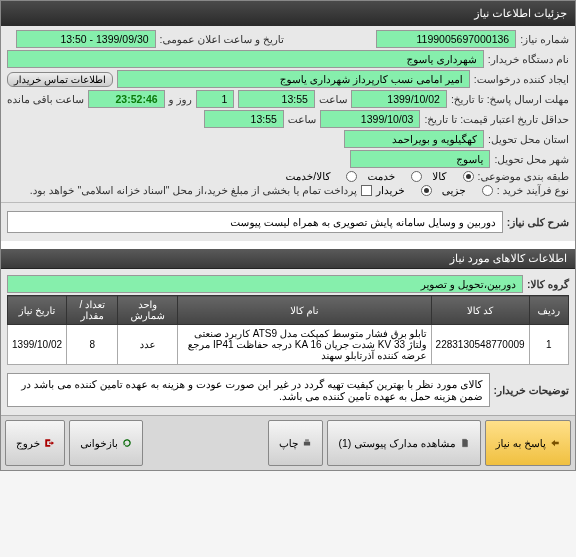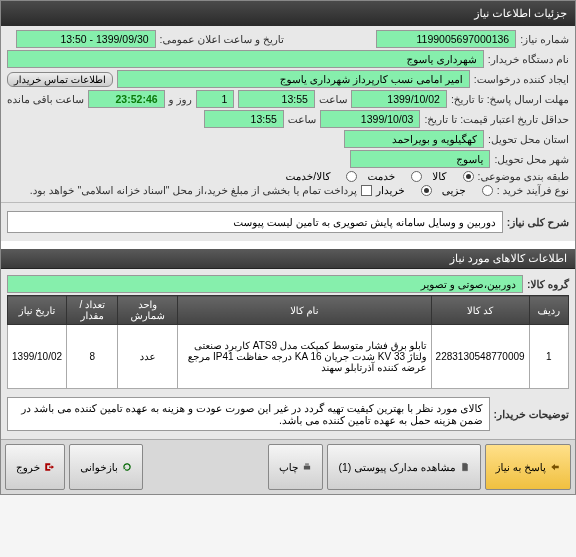--- a/index.html
+++ b/index.html
@@ -17,21 +17,21 @@
 .w40 { width: 40px; }
 .btn-link { background: linear-gradient(#eee,#ccc); border: 1px solid #888; padding: 1px 6px; font-size: 10px; border-radius: 6px; cursor: pointer; }
 .radio-group { display: flex; gap: 10px; align-items: center; }
 .radio-item { display: flex; align-items: center; gap: 16px; font-size: 10.5px; }
 .radio { width: 11px; height: 11px; border: 1px solid #666; border-radius: 50%; display: inline-flex; align-items: center; justify-content: center; background: #fff; }
 .radio.checked::after { content: ""; width: 5px; height: 5px; background: #333; border-radius: 50%; }
 .checkbox { width: 11px; height: 11px; border: 1px solid #666; background: #fff; display: inline-block; }
 .desc-box { background: #fff; border: 1px solid #999; padding: 4px 6px; margin: 2px 0; min-height: 22px; font-size: 10.5px; }
 .table { width: 100%; border-collapse: collapse; font-size: 10px; }
 .table th { background: linear-gradient(#666,#444); color: #fff; padding: 3px 8px; border: 1px solid #333; font-weight: normal; }
-.table td { background: #fff; border: 1px solid #aaa; padding: 15px 4px; text-align: center; }
+.table td { background: #fff; border: 1px solid #aaa; padding: 3px 4px; text-align: center; }
 .table td.right { text-align: right; }
 .footer { display: flex; gap: 4px; padding: 4px; background: #d8d8d8; border-top: 1px solid #aaa; justify-content: flex-start; }
 .footer-btn { background: linear-gradient(#f5f5f5,#d0d0d0); border: 1px solid #888; padding: 16px 10px; font-size: 10.5px; border-radius: 2px; cursor: pointer; display: flex; align-items: center; gap: 4px; }
 .footer-btn.primary { background: linear-gradient(#ffe08a,#f0c040); }
 .spacer { flex: 1; }
 .green { color: #0a7a0a; font-weight: bold; }
 svg { width: 10px; height: 10px; }
 .half { display:flex; gap:4px; align-items:center; }
 .grid2 { display:flex; gap:8px; }
 .grid2 > div { flex:1; }
@@ -126,30 +126,30 @@
           </div>
       </div>
       <span class="checkbox"></span>
       <span class="label">پرداخت تمام یا بخشی از مبلغ خرید،از محل "اسناد خزانه اسلامی" خواهد بود.</span>
     </div>
   </div>
 
   <div class="form-area" style="border-top:1px solid #bbb">
     <div class="row">
       <span class="label" style="font-weight:bold">شرح کلی نیاز:</span>
-      <div class="desc-box" style="flex:1">دوربین و وسایل سامانه پایش تصویری به تامین لیست پیوست</div>
+      <div class="desc-box" style="flex:1">دوربین و وسایل سامانه پایش تصویری به همراه لیست پیوست</div>
     </div>
   </div>
 
   <div class="section-header">اطلاعات کالاهای مورد نیاز</div>
 
   <div class="form-area">
     <div class="row">
       <span class="label" style="font-weight:bold">گروه کالا:</span>
-      <span class="field" style="flex:1">دوربین،صوتی و تصویر</span>
+      <span class="field" style="flex:1">دوربین،تحویل و تصویر</span>
     </div>
 
     <table class="table">
       <thead>
         <tr>
           <th>ردیف</th>
           <th>کد کالا</th>
           <th>نام کالا</th>
           <th>واحد شمارش</th>
           <th>تعداد / مقدار</th>

